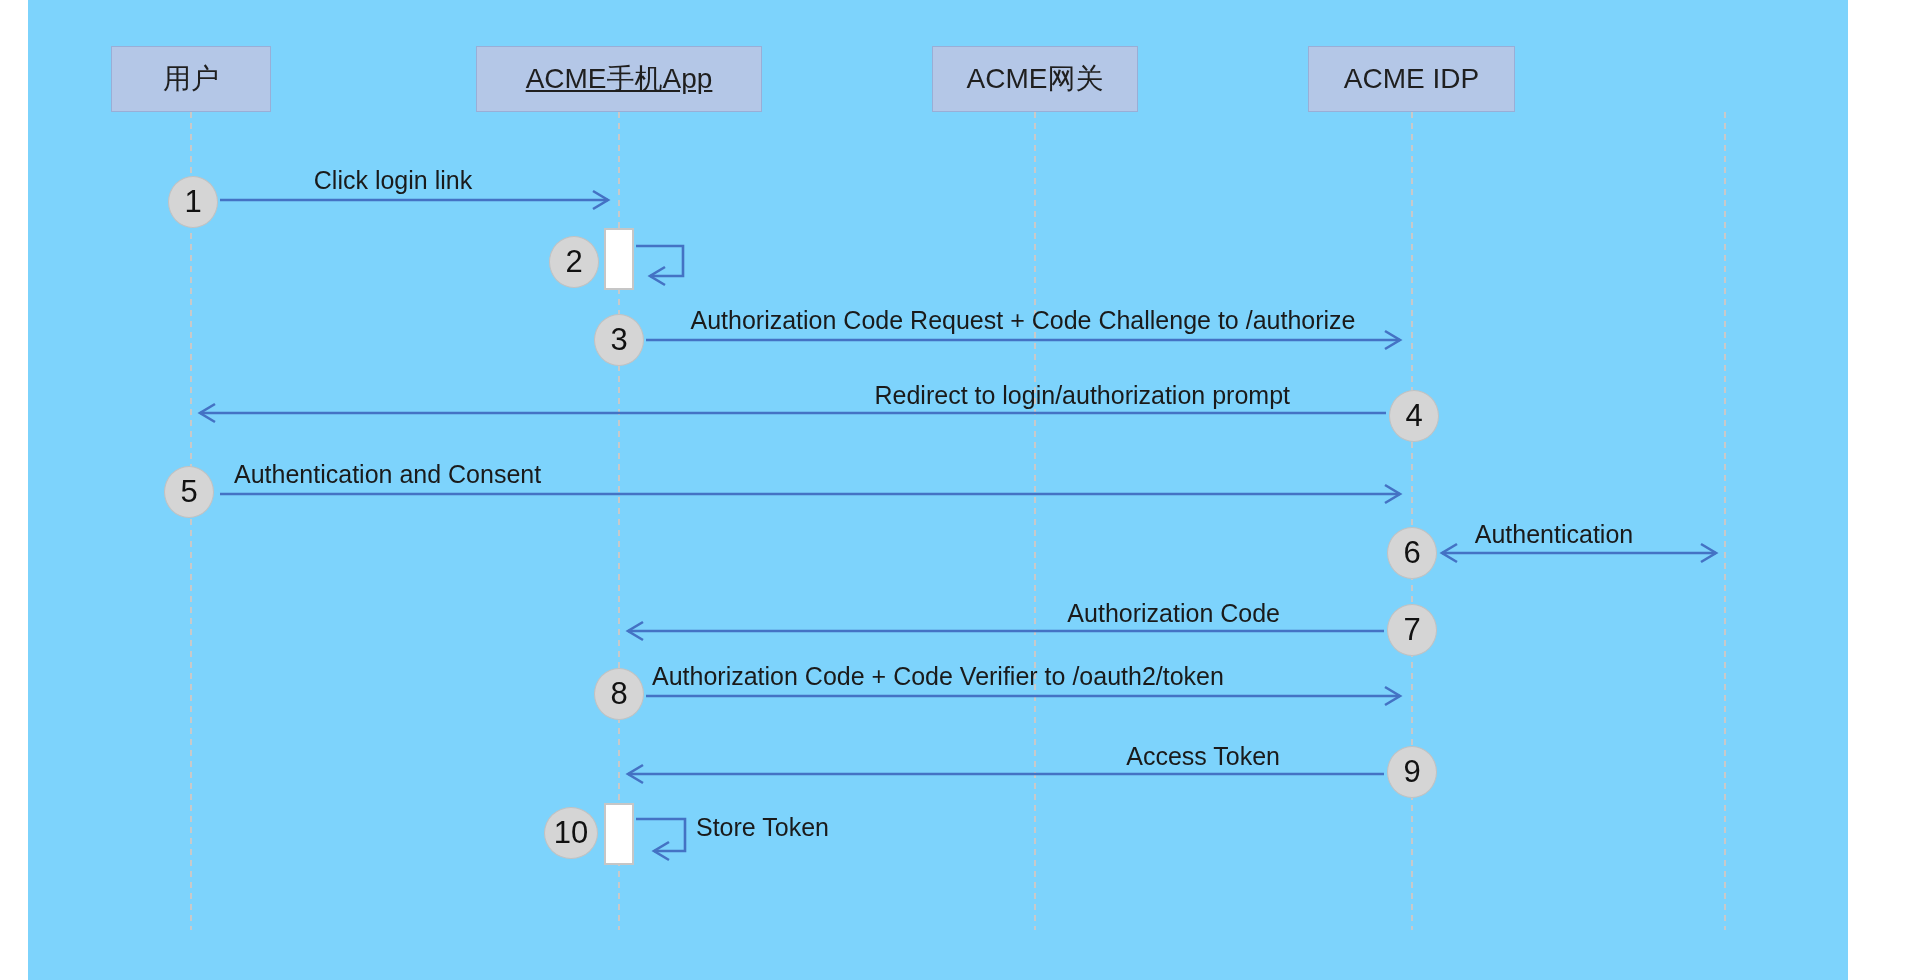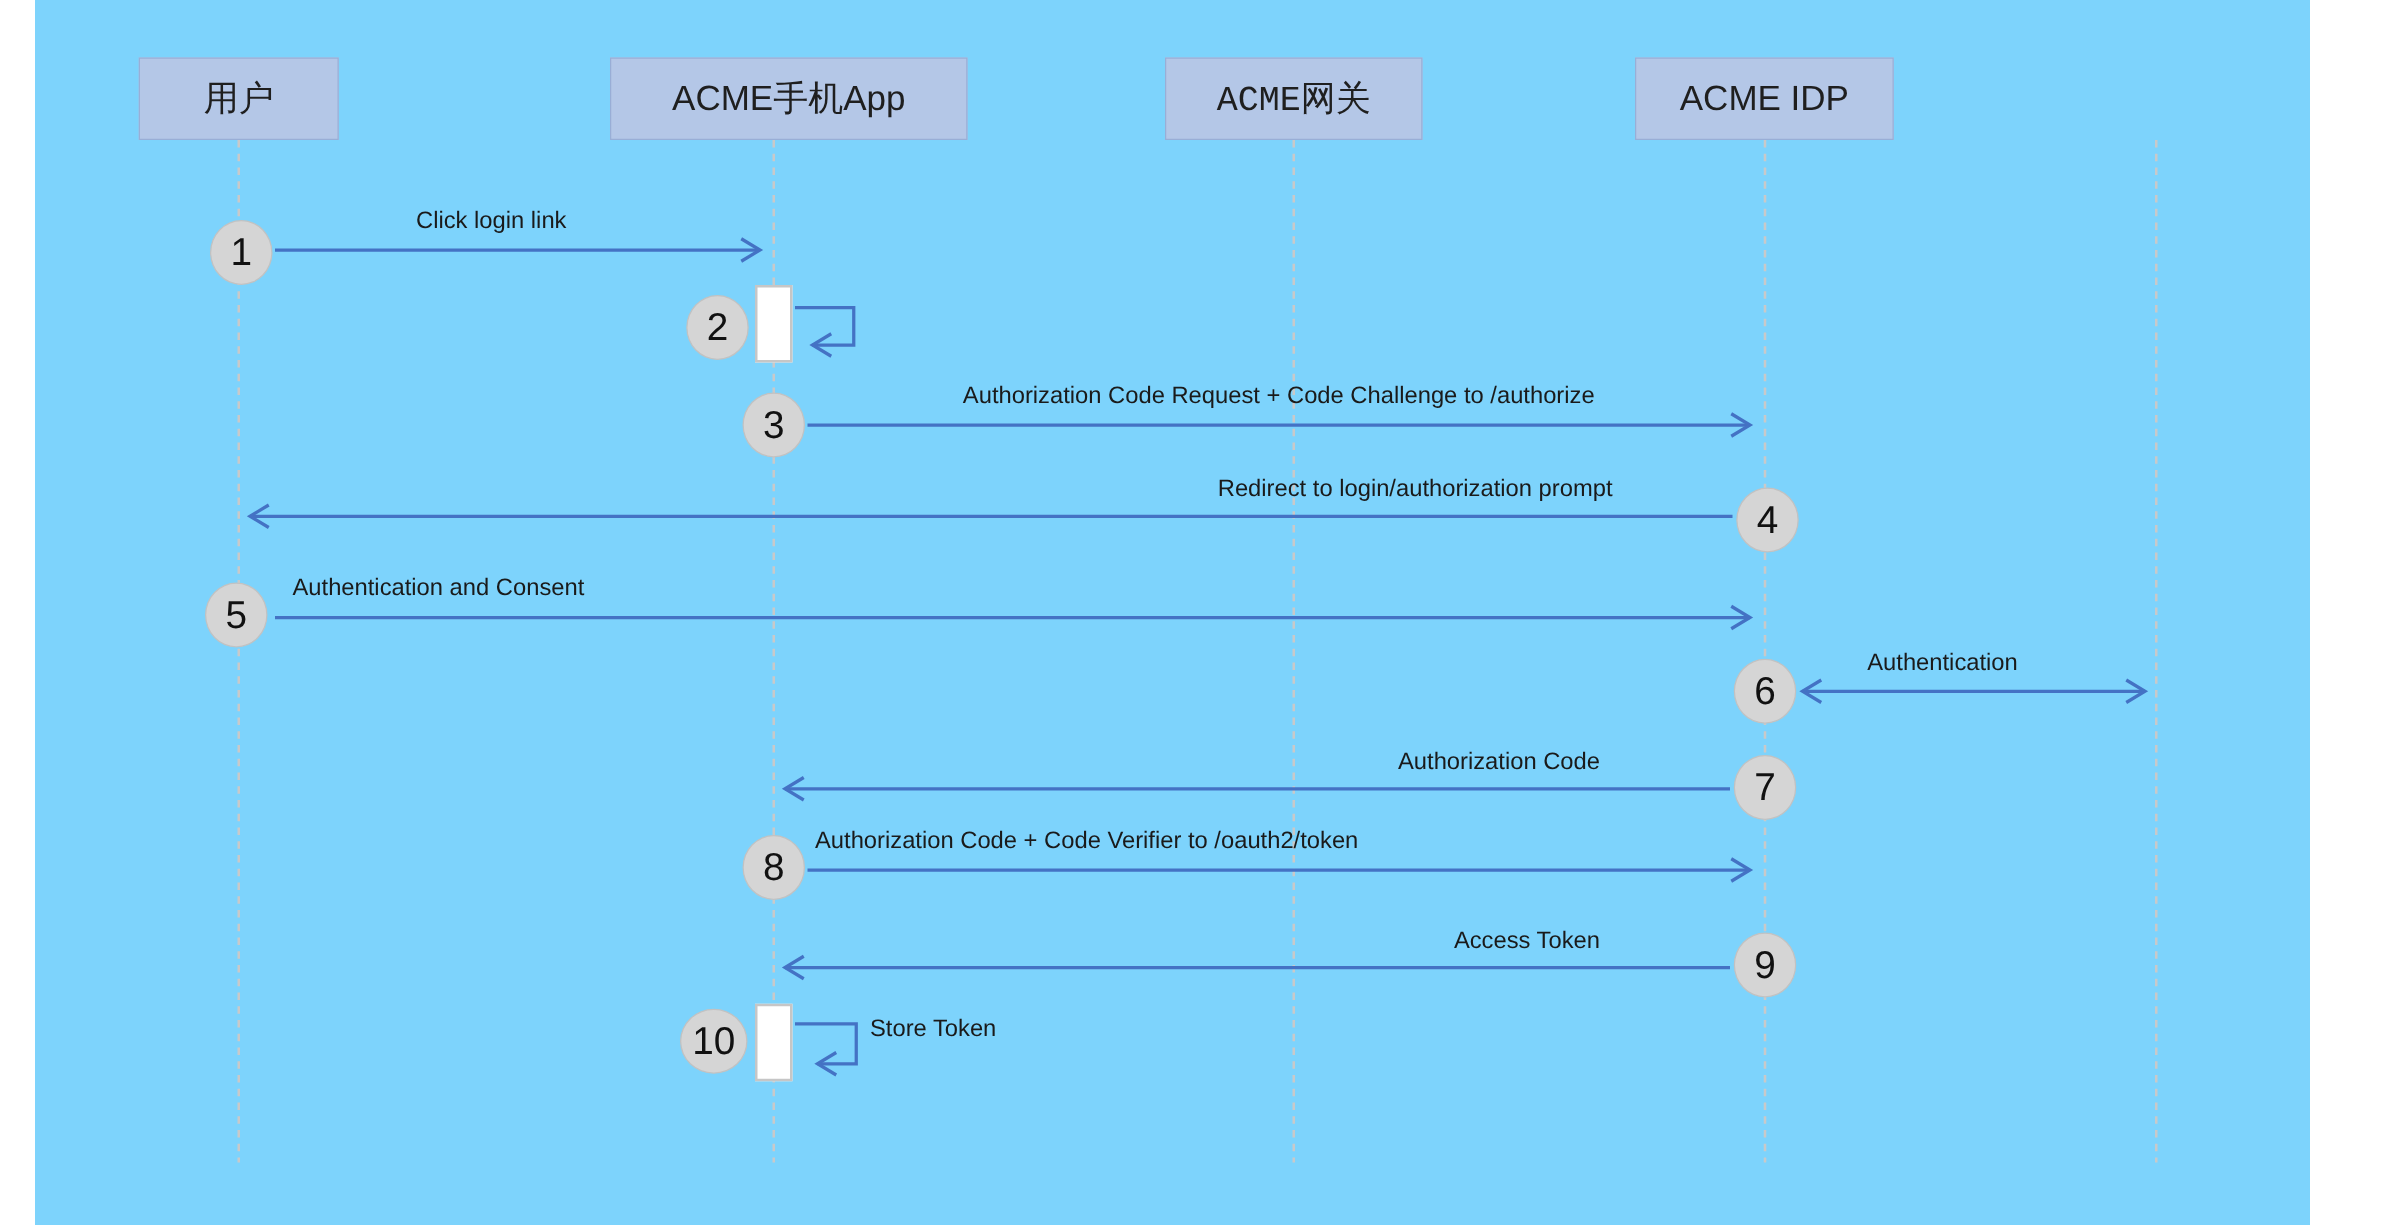--- a/index.html
+++ b/index.html
@@ -57,21 +57,21 @@
     display: flex;
     align-items: center;
     justify-content: center;
     font-size: 31px;
     color: #111111;
     z-index: 5;
     box-sizing: border-box;
   }
   .msg-label {
     position: absolute;
-    font-size: 19px;
+    font-size: 25px;
     color: #1a1a1a;
     white-space: nowrap;
     z-index: 5;
   }
   .msg-label.centered { transform: translateX(-50%); }
 </style>
 </head>
 <body>
 
 <div class="stage">
@@ -103,22 +103,22 @@
       <path d="M192,494 H1372" marker-end="url(#ah)"></path>
       <path d="M1414,553 H1688" marker-start="url(#ah)" marker-end="url(#ah)"></path>
       <path d="M1356,631 H600" marker-end="url(#ah)"></path>
       <path d="M618,696 H1372" marker-end="url(#ah)"></path>
       <path d="M1356,774 H600" marker-end="url(#ah)"></path>
       <path d="M608,819 H657 V851 H626" marker-end="url(#ah)"></path>
     </g>
   </svg>
 
   <div class="actor-box" style="left:83px;   width:160px;">用户</div>
-  <div class="actor-box" style="left:460px;  width:286px;">ACME手机App</div>
-  <div class="actor-box" style="left:904px;  width:206px;font-family:Liberation Mono, monospace;">ACME网关</div>
+  <div class="actor-box" style="left:448px;  width:286px;text-decoration:underline;">ACME手机App</div>
+  <div class="actor-box" style="left:904px;  width:206px;">ACME网关</div>
   <div class="actor-box" style="left:1280px; width:207px;">ACME IDP</div>
 
   <div class="step-circle" style="left:140px;  top:176px;">1</div>
   <div class="step-circle" style="left:521px;  top:236px;">2</div>
   <div class="step-circle" style="left:566px;  top:314px;">3</div>
   <div class="step-circle" style="left:1361px; top:390px;">4</div>
   <div class="step-circle" style="left:136px;  top:466px;">5</div>
   <div class="step-circle" style="left:1359px; top:527px;">6</div>
   <div class="step-circle" style="left:1359px; top:604px;">7</div>
   <div class="step-circle" style="left:566px;  top:668px;">8</div>

